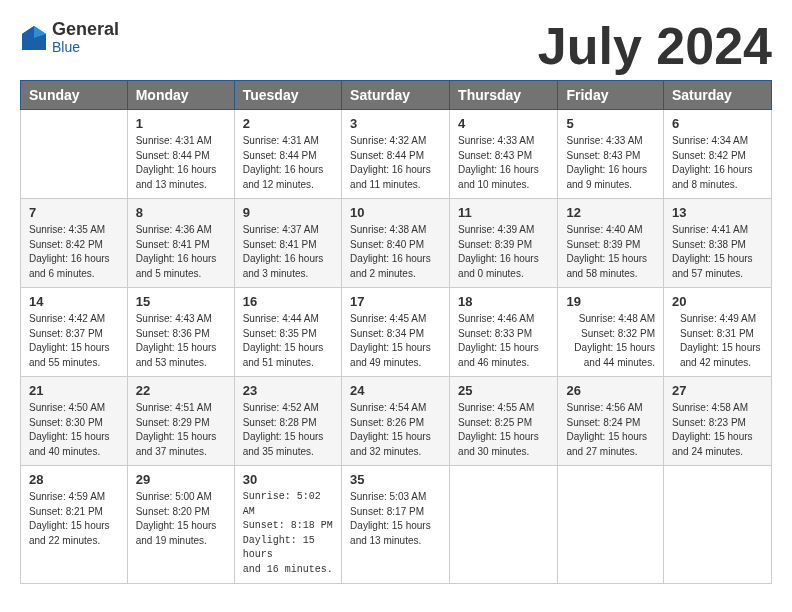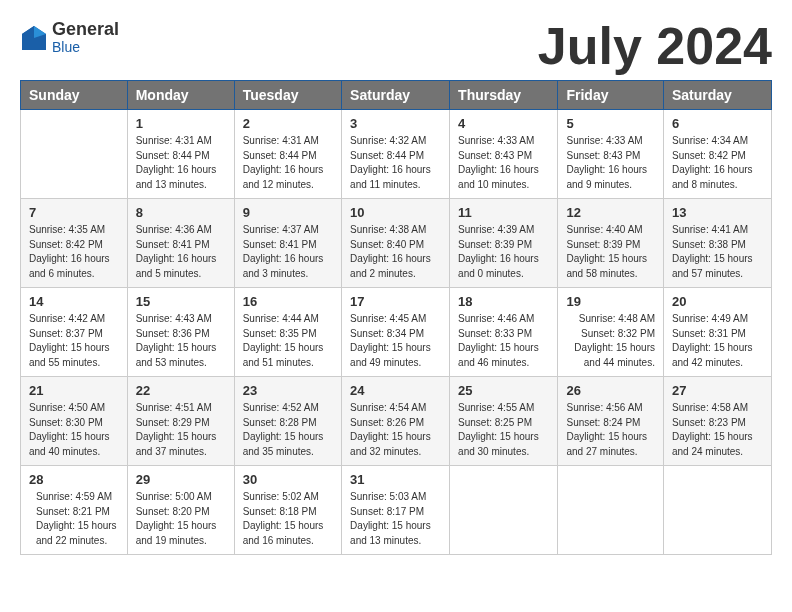--- a/index.html
+++ b/index.html
@@ -263,21 +263,21 @@
         </td>
         <td>
           <span class="day-number">19</span>
           <div class="day-info" style="white-space: pre-line; text-align: right;">Sunrise: 4:48 AM
 Sunset: 8:32 PM
 Daylight: 15 hours
 and 44 minutes.</div>
         </td>
         <td>
           <span class="day-number">20</span>
-          <div class="day-info" style="white-space: pre-line;">Sunrise: 4:49 AM
+          <div class="day-info" style="white-space: pre-line; margin-left: 8px;">Sunrise: 4:49 AM
 Sunset: 8:31 PM
 Daylight: 15 hours
 and 42 minutes.</div>
         </td>
       </tr>
       <tr>
         <td>
           <span class="day-number">21</span>
           <div class="day-info" style="white-space: pre-line;">Sunrise: 4:50 AM
 Sunset: 8:30 PM
@@ -323,41 +323,41 @@
           <span class="day-number">27</span>
           <div class="day-info" style="white-space: pre-line;">Sunrise: 4:58 AM
 Sunset: 8:23 PM
 Daylight: 15 hours
 and 24 minutes.</div>
         </td>
       </tr>
       <tr>
         <td>
           <span class="day-number">28</span>
-          <div class="day-info" style="white-space: pre-line; margin-left: 7px;">Sunrise: 4:59 AM
+          <div class="day-info" style="white-space: pre-line;">Sunrise: 4:59 AM
 Sunset: 8:21 PM
 Daylight: 15 hours
 and 22 minutes.</div>
         </td>
         <td>
           <span class="day-number">29</span>
           <div class="day-info" style="white-space: pre-line;">Sunrise: 5:00 AM
 Sunset: 8:20 PM
 Daylight: 15 hours
 and 19 minutes.</div>
         </td>
         <td>
           <span class="day-number">30</span>
-          <div class="day-info" style="white-space: pre-line;">Sunrise: 5:02 AM
+          <div class="day-info" style="white-space: pre-line; font-family: Liberation Mono, monospace;">Sunrise: 5:02 AM
 Sunset: 8:18 PM
 Daylight: 15 hours
 and 16 minutes.</div>
         </td>
         <td>
-          <span class="day-number">31</span>
+          <span class="day-number">35</span>
           <div class="day-info" style="white-space: pre-line;">Sunrise: 5:03 AM
 Sunset: 8:17 PM
 Daylight: 15 hours
 and 13 minutes.</div>
         </td>
         <td class="empty-cell"></td>
         <td class="empty-cell"></td>
         <td class="empty-cell"></td>
       </tr>
     </tbody>

